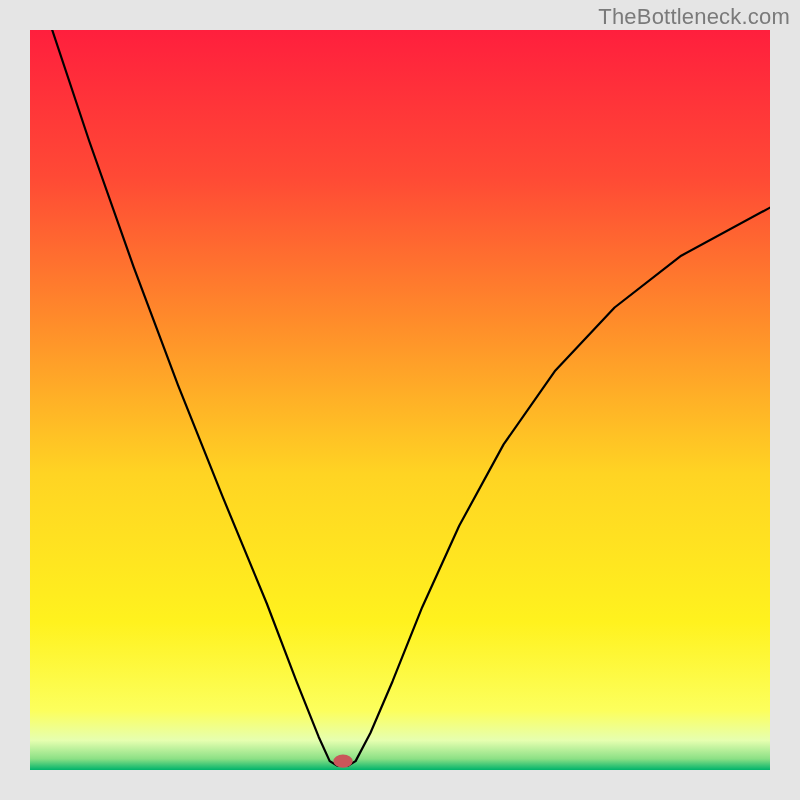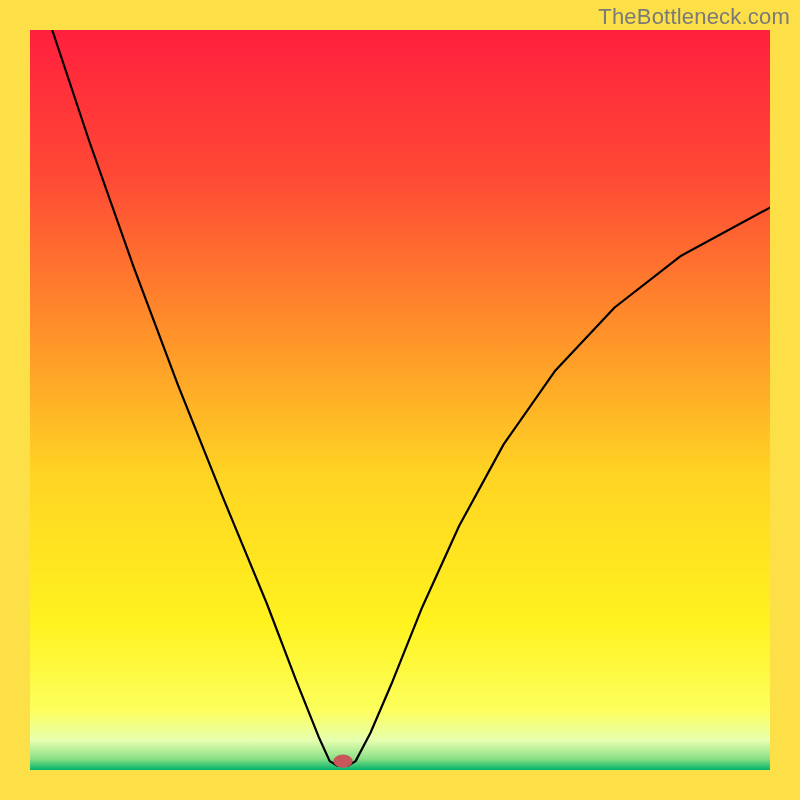--- a/index.html
+++ b/index.html
@@ -8,21 +8,21 @@
     width: 800px;
     height: 800px;
     overflow: hidden;
     background: #000;
     font-family: Arial, Helvetica, sans-serif;
   }
   .frame {
     position: relative;
     width: 800px;
     height: 800px;
-    background: #fde047;
+    background: #e5e5e5;
     text-align: center;
   }
   .plot-area {
     position: absolute;
     left: 30px;
     top: 30px;
     width: 740px;
     height: 740px;
     box-sizing: border-box;
   }

